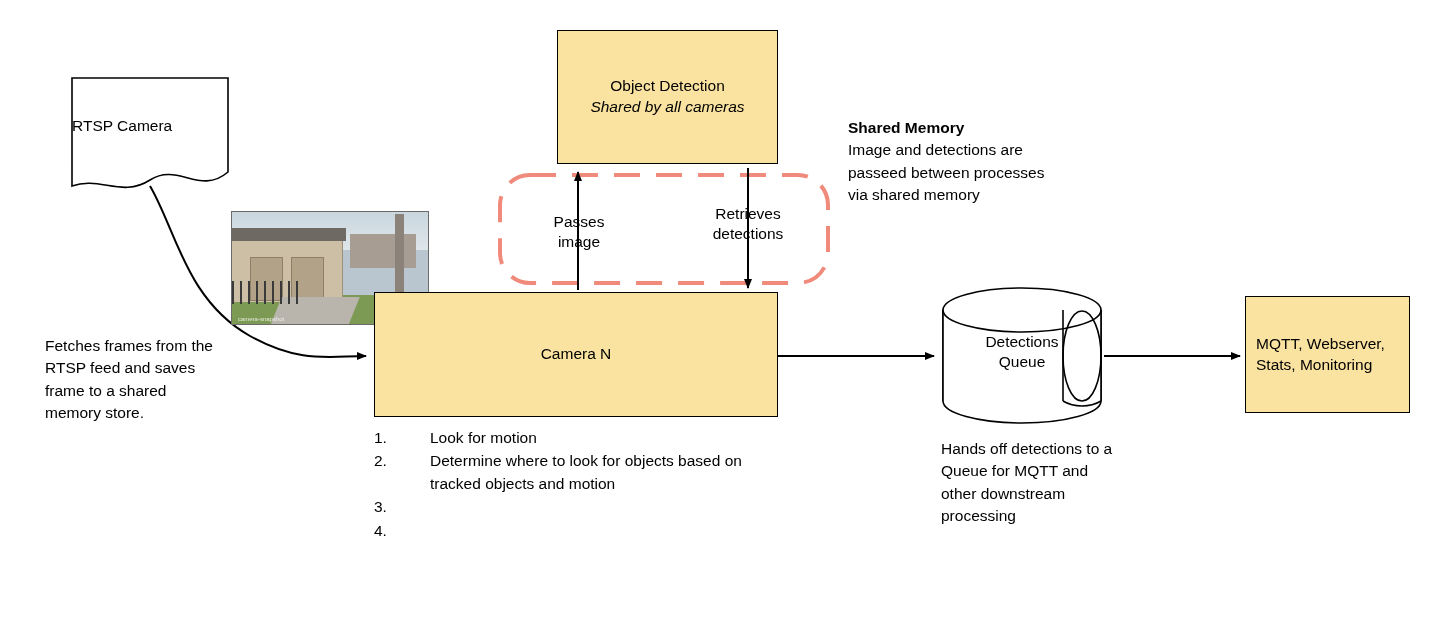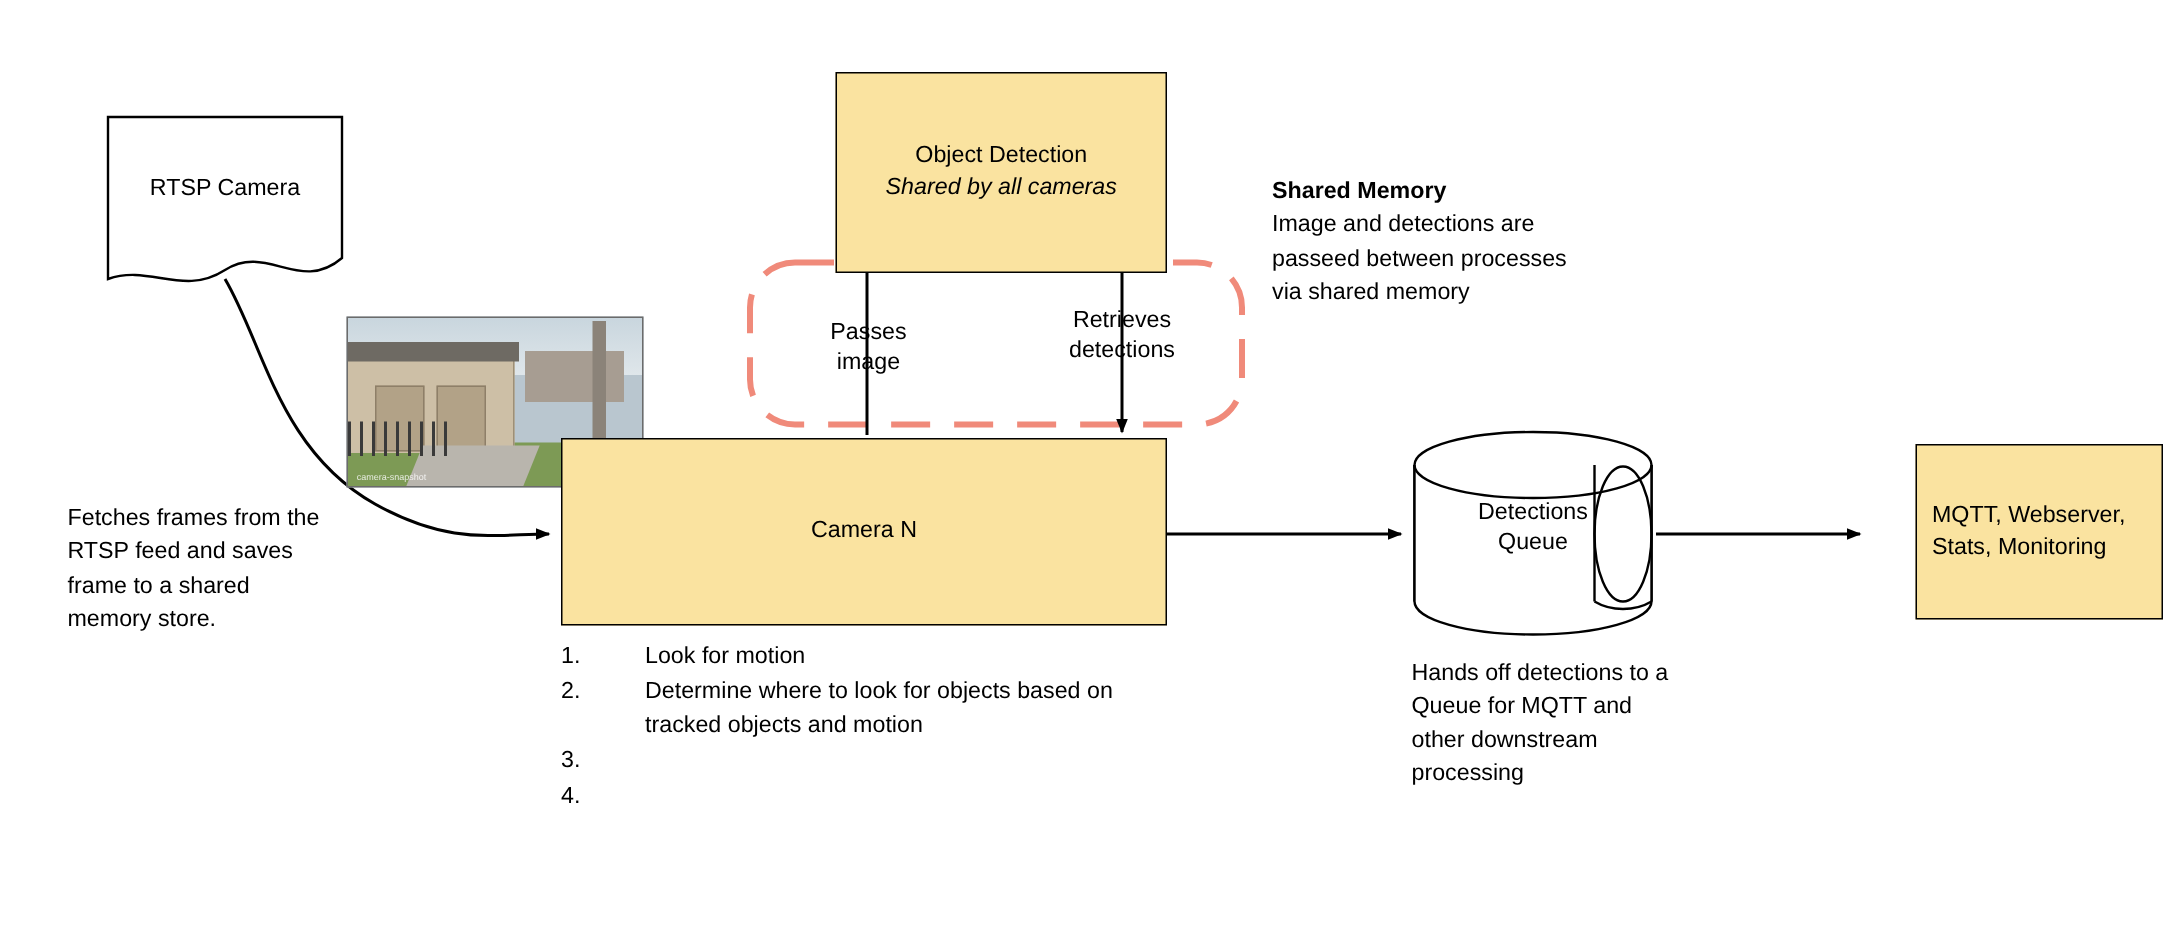--- a/index.html
+++ b/index.html
@@ -39,21 +39,21 @@
     justify-content: center;
     text-align: center;
     font-size: 15.5px;
     line-height: 1.35;
   }
   .box .sub {
     font-style: italic;
   }
   .doc-label {
     position: absolute;
-    text-align: center;
+    text-align: left;
     font-size: 15.5px;
   }
   .plain-text {
     position: absolute;
     font-size: 15.5px;
     line-height: 1.45;
   }
   .plain-text b {
     font-weight: bold;
     margin-top: 32px;
@@ -174,21 +174,21 @@
     <path d="M943,310 A79,22 0 0 0 1101,310" fill="none" stroke="#000000" stroke-width="1.6"></path>
     <path d="M1063,310 L1063,401" fill="none" stroke="#000000" stroke-width="1.6"></path>
     <path d="M1063,401 A 30,22 0 0 0 1101,401" fill="none" stroke="#000000" stroke-width="1.6"></path>
     <ellipse cx="1082" cy="356" rx="19" ry="45" fill="none" stroke="#000000" stroke-width="1.6"></ellipse>
 
     <path d="M1104,356 L1240,356" fill="none" stroke="#000000" stroke-width="2" marker-end="url(#arrow)"></path>
   </svg>
 
   <div class="doc-label" style="left:72px; top:117px; width:156px;">RTSP Camera</div>
 
-  <div class="node box" style="left:557px; top:48px; width:221px; height:134px;">
+  <div class="node box" style="left:557px; top:30px; width:221px; height:134px;">
     <div>Object Detection</div>
     <div class="sub">Shared by all cameras</div>
   </div>
 
   <div class="edge-label" style="left:684px; top:204px; width:128px;">
     <div>Retrieves</div>
     <div>detections</div>
   </div>
 
   <div class="edge-label" style="left:520px; top:212px; width:118px;">
@@ -238,20 +238,20 @@
     </div>
   </div>
 
   <div class="cylinder-label" style="left:952px; top:332px; width:140px;">
     <div>Detections</div>
     <div>Queue</div>
   </div>
 
   <div class="plain-text" style="left:941px; top:438px; width:175px;">Hands off detections to a Queue for MQTT and other downstream processing</div>
 
-  <div class="node box" style="left:1245px; top:296px; width:165px; height:117px;margin-left:32px;">
+  <div class="node box" style="left:1245px; top:296px; width:165px; height:117px;">
     <div style="text-align:left; width:100%; padding-left:10px; box-sizing:border-box;">
       <div>MQTT, Webserver,</div>
       <div>Stats, Monitoring</div>
     </div>
   </div>
 
 </div>
 
 </body></html>

